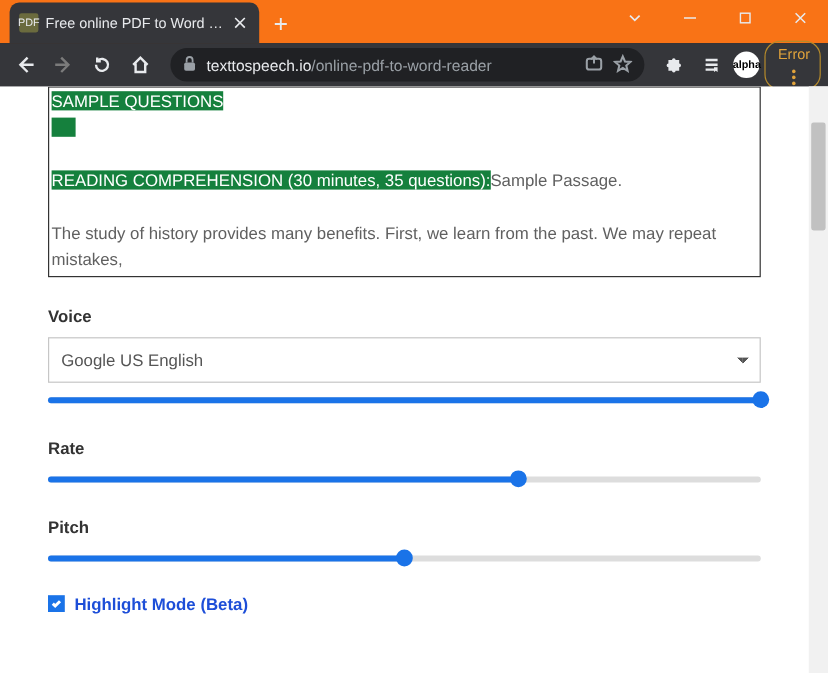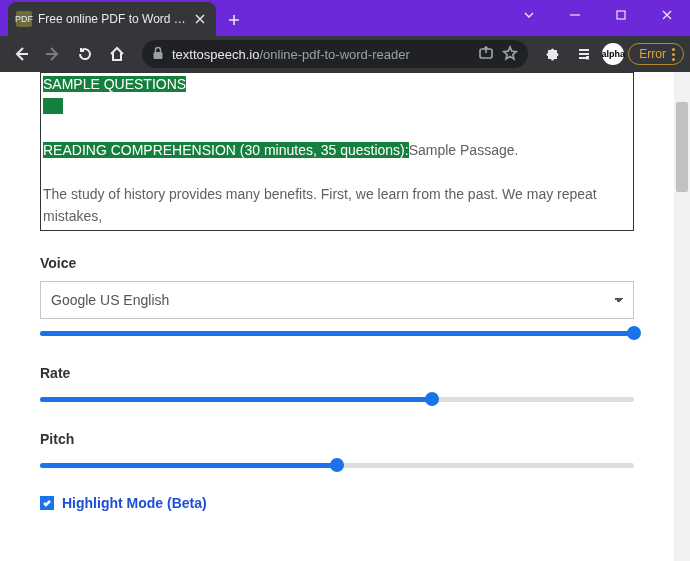--- a/index.html
+++ b/index.html
@@ -7,21 +7,21 @@
     font-family: -apple-system, BlinkMacSystemFont, "Segoe UI", Arial, sans-serif;
     background: #202124;
     width: 690px;
     height: 561px;
     overflow: hidden;
     position: relative;
   }
   
   .titlebar {
     height: 36px;
-    background: #6d28d9;
+    background: #f97316;
     display: flex;
     align-items: flex-end;
   }
   .tab {
     background: #35363a;
     margin-left: 8px;
     height: 34px;
     width: 208px;
     border-radius: 8px 8px 0 0;
     display: flex;
@@ -125,20 +125,21 @@
   .error-pill {
     border: 1px solid #b58a2b;
     color: #e1a33b;
     font-size: 12px;
     padding: 3px 8px 3px 10px;
     border-radius: 13px;
     display: flex;
     align-items: center;
     gap: 6px;
     cursor: pointer;
+    flex-direction: column;
   }
   .error-pill .dots { display:flex; flex-direction:column; gap:2px; }
   .error-pill .dots span { width:3px;height:3px;background:#e1a33b;border-radius:50%; }
   
   .viewport {
     position: relative;
     height: calc(561px - 36px - 36px);
     background: #ffffff;
   }
   .content {

